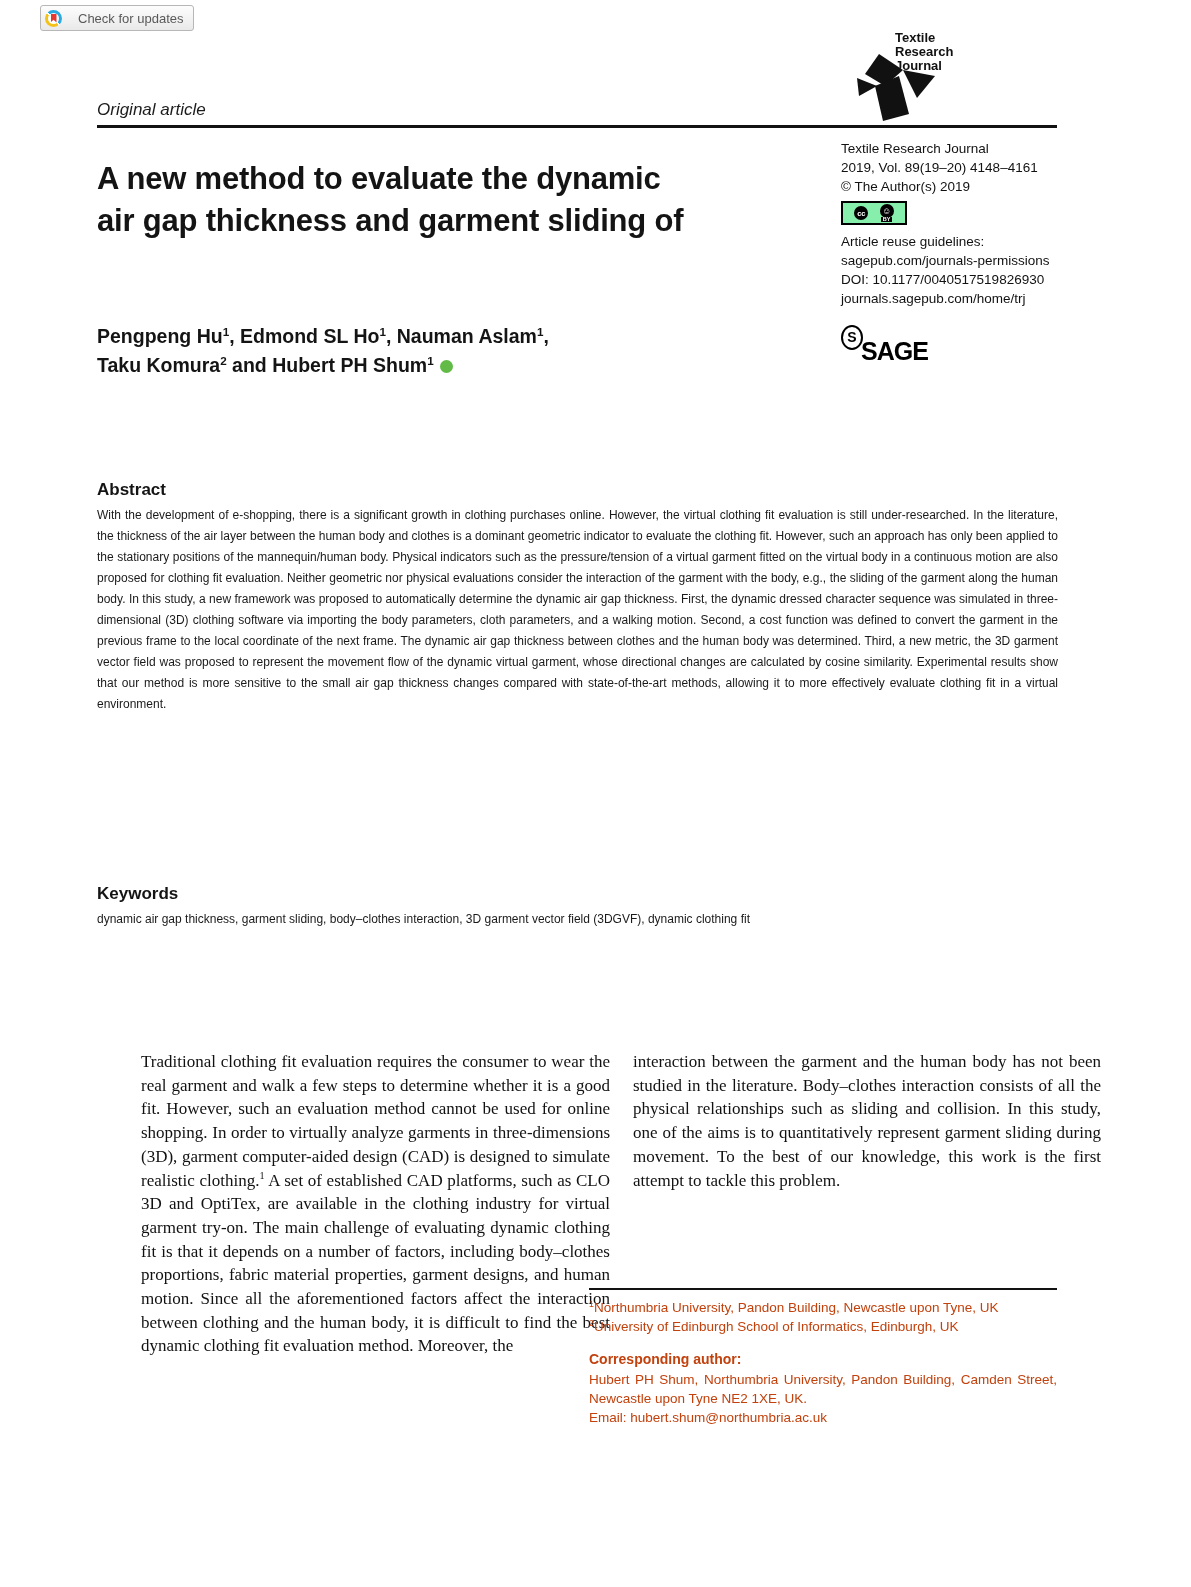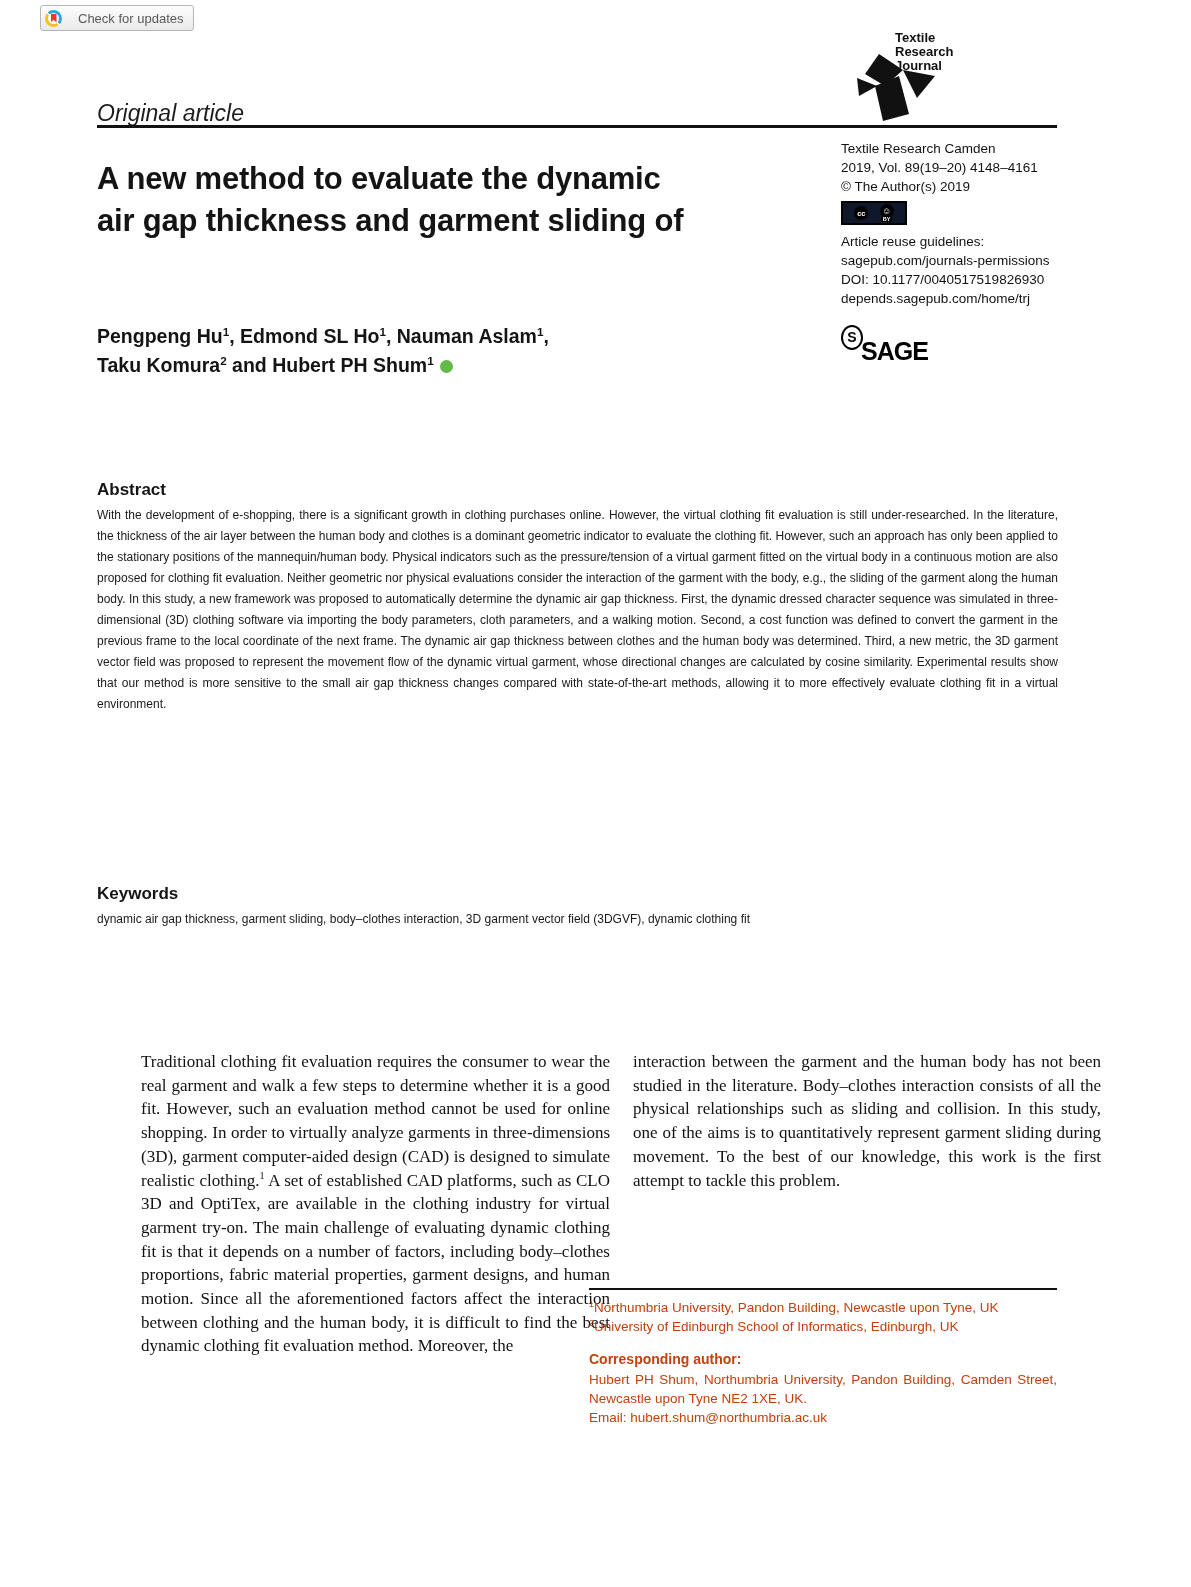--- a/index.html
+++ b/index.html
@@ -16,27 +16,27 @@
     border:1px solid #b7b7b7; border-radius:3px; padding:0 9px 0 4px;
   }
   .cfu-icon { position:relative; width:17px; height:17px; border-radius:50%;
     background:conic-gradient(from 320deg, #2aaade 0deg 170deg, #ffffff 170deg 185deg, #f3c118 185deg 345deg, #ffffff 345deg 360deg);
     display:flex; align-items:center; justify-content:center; }
   .cfu-icon::before { content:""; position:absolute; width:11px; height:11px; border-radius:50%; background:#fff; }
   .cfu-bookmark { position:relative; width:6px; height:9px; background:#e8392e; z-index:1;
     clip-path:polygon(0 0,100% 0,100% 100%,50% 70%,0 100%); }
   .cfu-label { font-size:13px; color:#595959; }
   
-  .article-type { position:absolute; left:97px; top:100px; font-size:23px; font-style:italic; color:#1c1c1c; }
+  .article-type { position:absolute; left:97px; top:100px; font-size:17px; font-style:italic; color:#1c1c1c; }
   .header-rule { position:absolute; left:97px; top:125px; width:960px; height:3px; background:#121212; }
   .trj-logo { position:absolute; left:843px; top:24px; width:120px; height:100px; }
   
   .meta { position:absolute; left:841px; top:139px; width:220px; font-size:13.5px; line-height:19px; color:#121212; }
   .meta-line { white-space:nowrap; }
-  .cc-badge { margin:5px 0 7px 0; width:62px; height:20px; border:2px solid #000; background:#0f172a;
+  .cc-badge { margin:5px 0 7px 0; width:62px; height:20px; border:2px solid #000; background:#86efac;
     display:flex; align-items:center; justify-content:space-evenly; box-sizing:content-box;text-align:center; }
   .cc-circle { width:14px; height:14px; border-radius:50%; background:#000; color:#fff;
     font-size:7.5px; font-weight:bold; display:flex; align-items:center; justify-content:center; letter-spacing:0; }
   .cc-person { display:flex; flex-direction:column; align-items:center; }
   .cc-person-circle { width:14px; height:14px; border-radius:50%; background:#000; color:#fff;
     font-size:9px; display:flex; align-items:center; justify-content:center; }
   .cc-by { font-size:5.5px; font-weight:bold; background:#000; color:#fff; padding:0 2px; line-height:5px; margin-top:-1px; }
   .sage-logo { margin-top:6px; display:flex; align-items:center; }
   .sage-s { width:18px; height:21px; border:2.5px solid #000; border-radius:50%;
     display:flex; align-items:center; justify-content:center;
@@ -90,34 +90,34 @@
     <polygon points="36,30 60,46 42,62 22,50" fill="#111"></polygon>
     <polygon points="14,54 34,62 16,72" fill="#111"></polygon>
     <polygon points="32,62 56,52 66,90 40,97" fill="#111"></polygon>
     <polygon points="60,46 92,52 74,74" fill="#111"></polygon>
     <text x="52" y="18" font-family="Liberation Sans, sans-serif" font-size="13" font-weight="bold" fill="#111">Textile</text>
     <text x="52" y="32" font-family="Liberation Sans, sans-serif" font-size="13" font-weight="bold" fill="#111">Research</text>
     <text x="52" y="46" font-family="Liberation Sans, sans-serif" font-size="13" font-weight="bold" fill="#111">Journal</text>
   </svg>
 
   <div class="meta">
-    <div class="meta-line">Textile Research Camden</div>
+    <div class="meta-line">Textile Research Journal</div>
     <div class="meta-line">2019, Vol. 89(19–20) 4148–4161</div>
     <div class="meta-line">© The Author(s) 2019</div>
     <div class="cc-badge">
       <span class="cc-circle">cc</span>
       <span class="cc-person">
         <span class="cc-person-circle">☺</span>
         <span class="cc-by">BY</span>
       </span>
     </div>
     <div class="meta-line">Article reuse guidelines:</div>
     <div class="meta-line">sagepub.com/journals-permissions</div>
     <div class="meta-line">DOI: 10.1177/0040517519826930</div>
-    <div class="meta-line">depends.sagepub.com/home/trj</div>
+    <div class="meta-line">journals.sagepub.com/home/trj</div>
     <div class="sage-logo">
       <span class="sage-s">S</span>
       <span class="sage-text">SAGE</span>
     </div>
   </div>
 
   <div class="title">
     <div>A new method to evaluate the dynamic</div>
     <div>air gap thickness and garment sliding of</div>
   </div>

